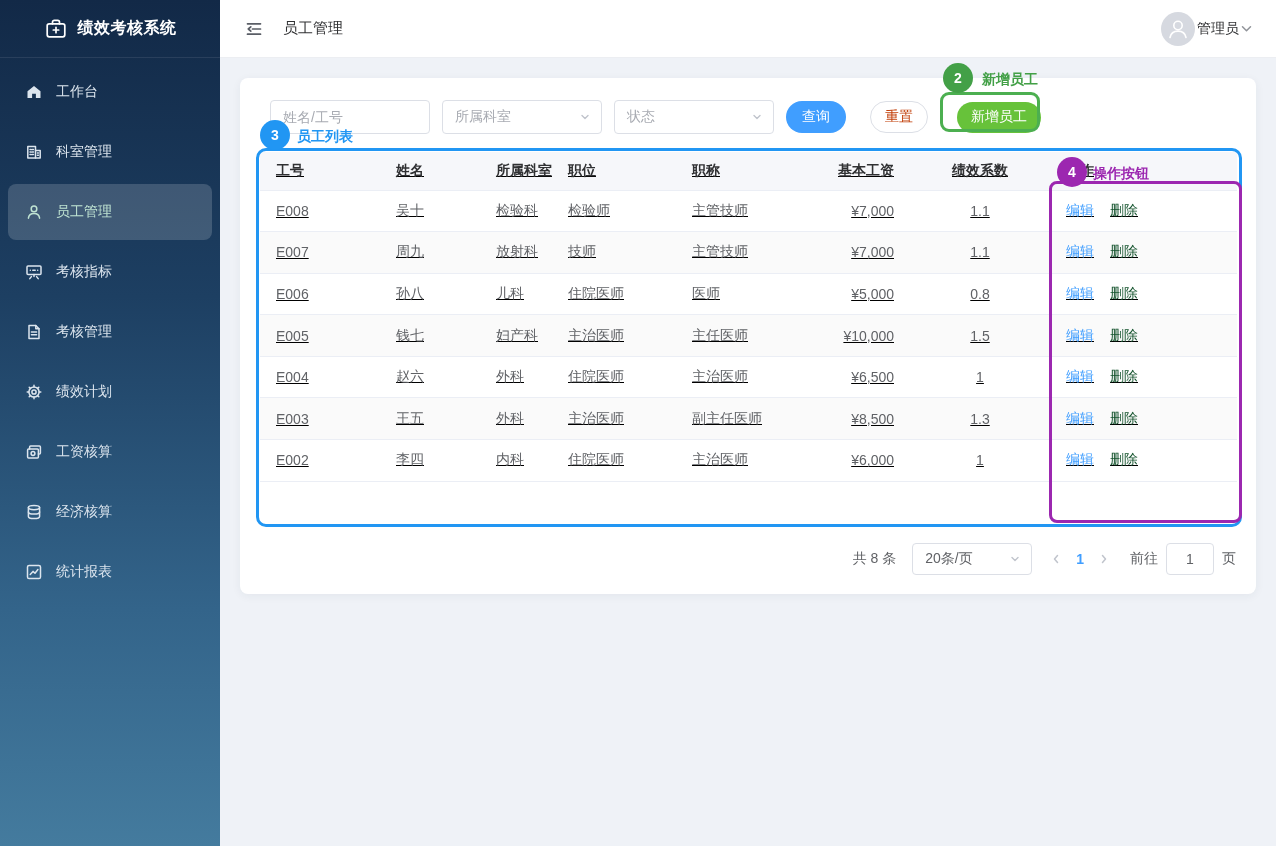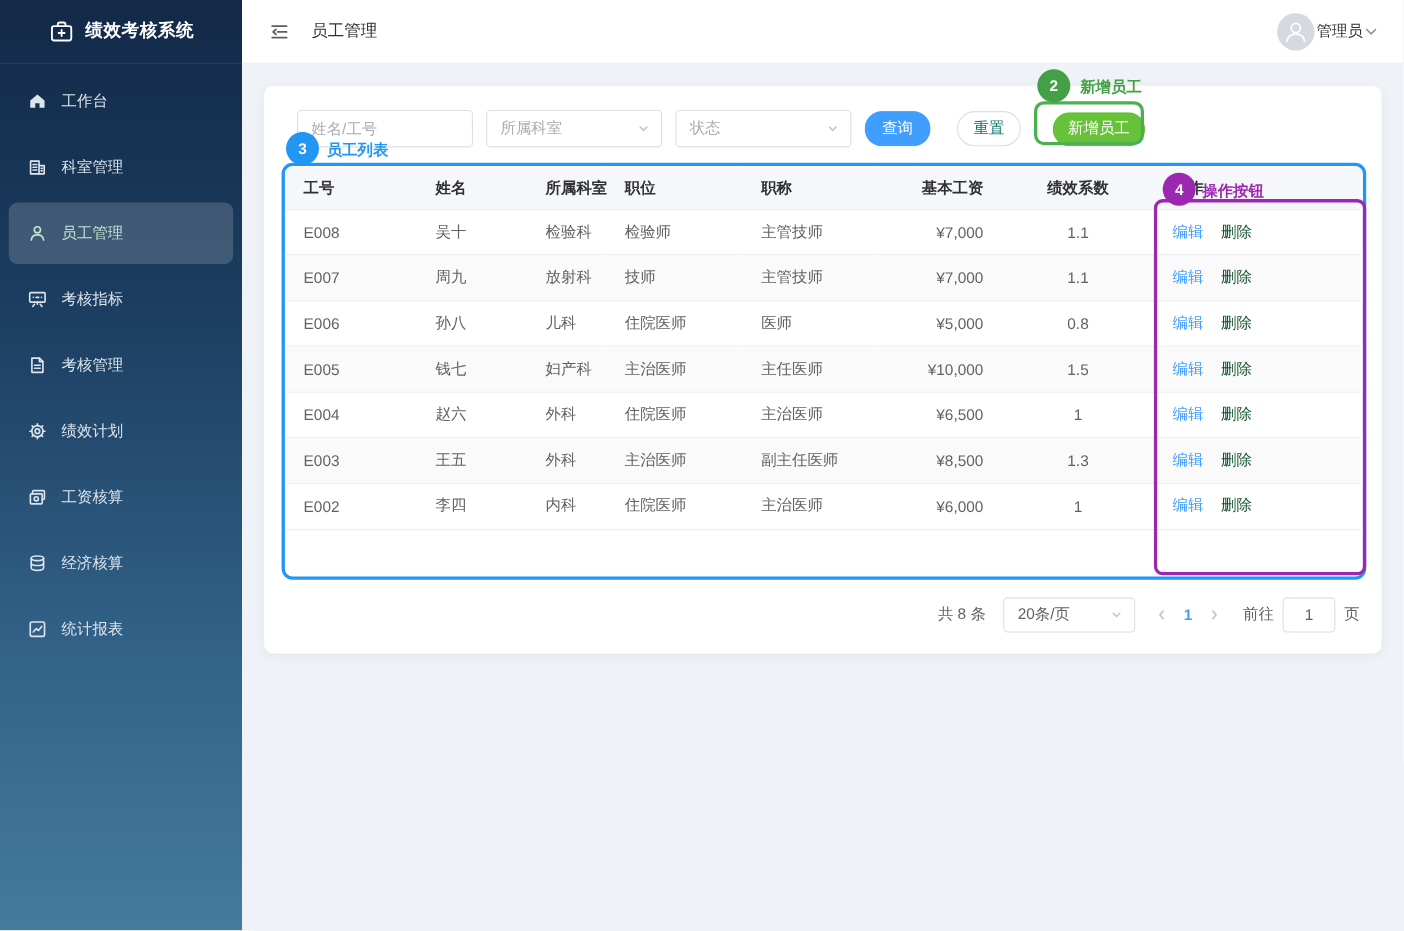--- a/index.html
+++ b/index.html
@@ -40,26 +40,26 @@
     padding:0 12px; font-size:14px; color:#606266; outline:none; margin-right:12px;
     font-family:inherit; }
   .f-input::placeholder { color:#a8abb2; }
   .f-select { width:160px; height:34px; border:1px solid #dcdfe6; border-radius:4px;
     display:flex; align-items:center; justify-content:space-between; padding:0 10px 0 12px;
     font-size:14px; color:#a8abb2; margin-right:12px; cursor:pointer; background:#fff; }
   .f-select:nth-of-type(3) { margin-right:13px; }
   .btn { height:32px; border-radius:16px; font-size:14px; display:inline-flex;
     align-items:center; justify-content:center; cursor:pointer; border:1px solid transparent; }
   .btn-primary { width:60px; background:#409eff; color:#fff; margin-right:24px; }
-  .btn-plain { width:58px; background:#fff; color:#0f766e; border-color:#dcdfe6; margin-right:29px; }
+  .btn-plain { width:58px; background:#fff; color:#c2410c; border-color:#dcdfe6; margin-right:29px; }
   .btn-success { width:84px; height:31px; background:#67c23a; color:#fff; }
 
   
   .emp-table { position:absolute; left:20px; top:74px; width:977px; border-collapse:collapse;
-    table-layout:fixed; font-size:14px; }
+    table-layout:fixed; font-size:14px;text-decoration:underline; }
   .emp-table th { height:38px; background:#f6f7fa; color:#303133; font-weight:700;
     text-align:left; padding:0 16px; border-bottom:1px solid #ebeef5; overflow:hidden; white-space:nowrap; }
   .emp-table td { height:41.6px; padding:0 16px; color:#606266; background:#fff;
     border-bottom:1px solid #ebeef5; overflow:hidden; white-space:nowrap; }
   .emp-table tr.stripe td { background:#fafafa; }
   .align-right { text-align:right !important; }
   .align-center { text-align:center !important; }
   .link-edit { color:#409eff; margin-right:16px; cursor:pointer; text-decoration:none; }
   .link-delete { color:#14532d; cursor:pointer; text-decoration:none; }
 

